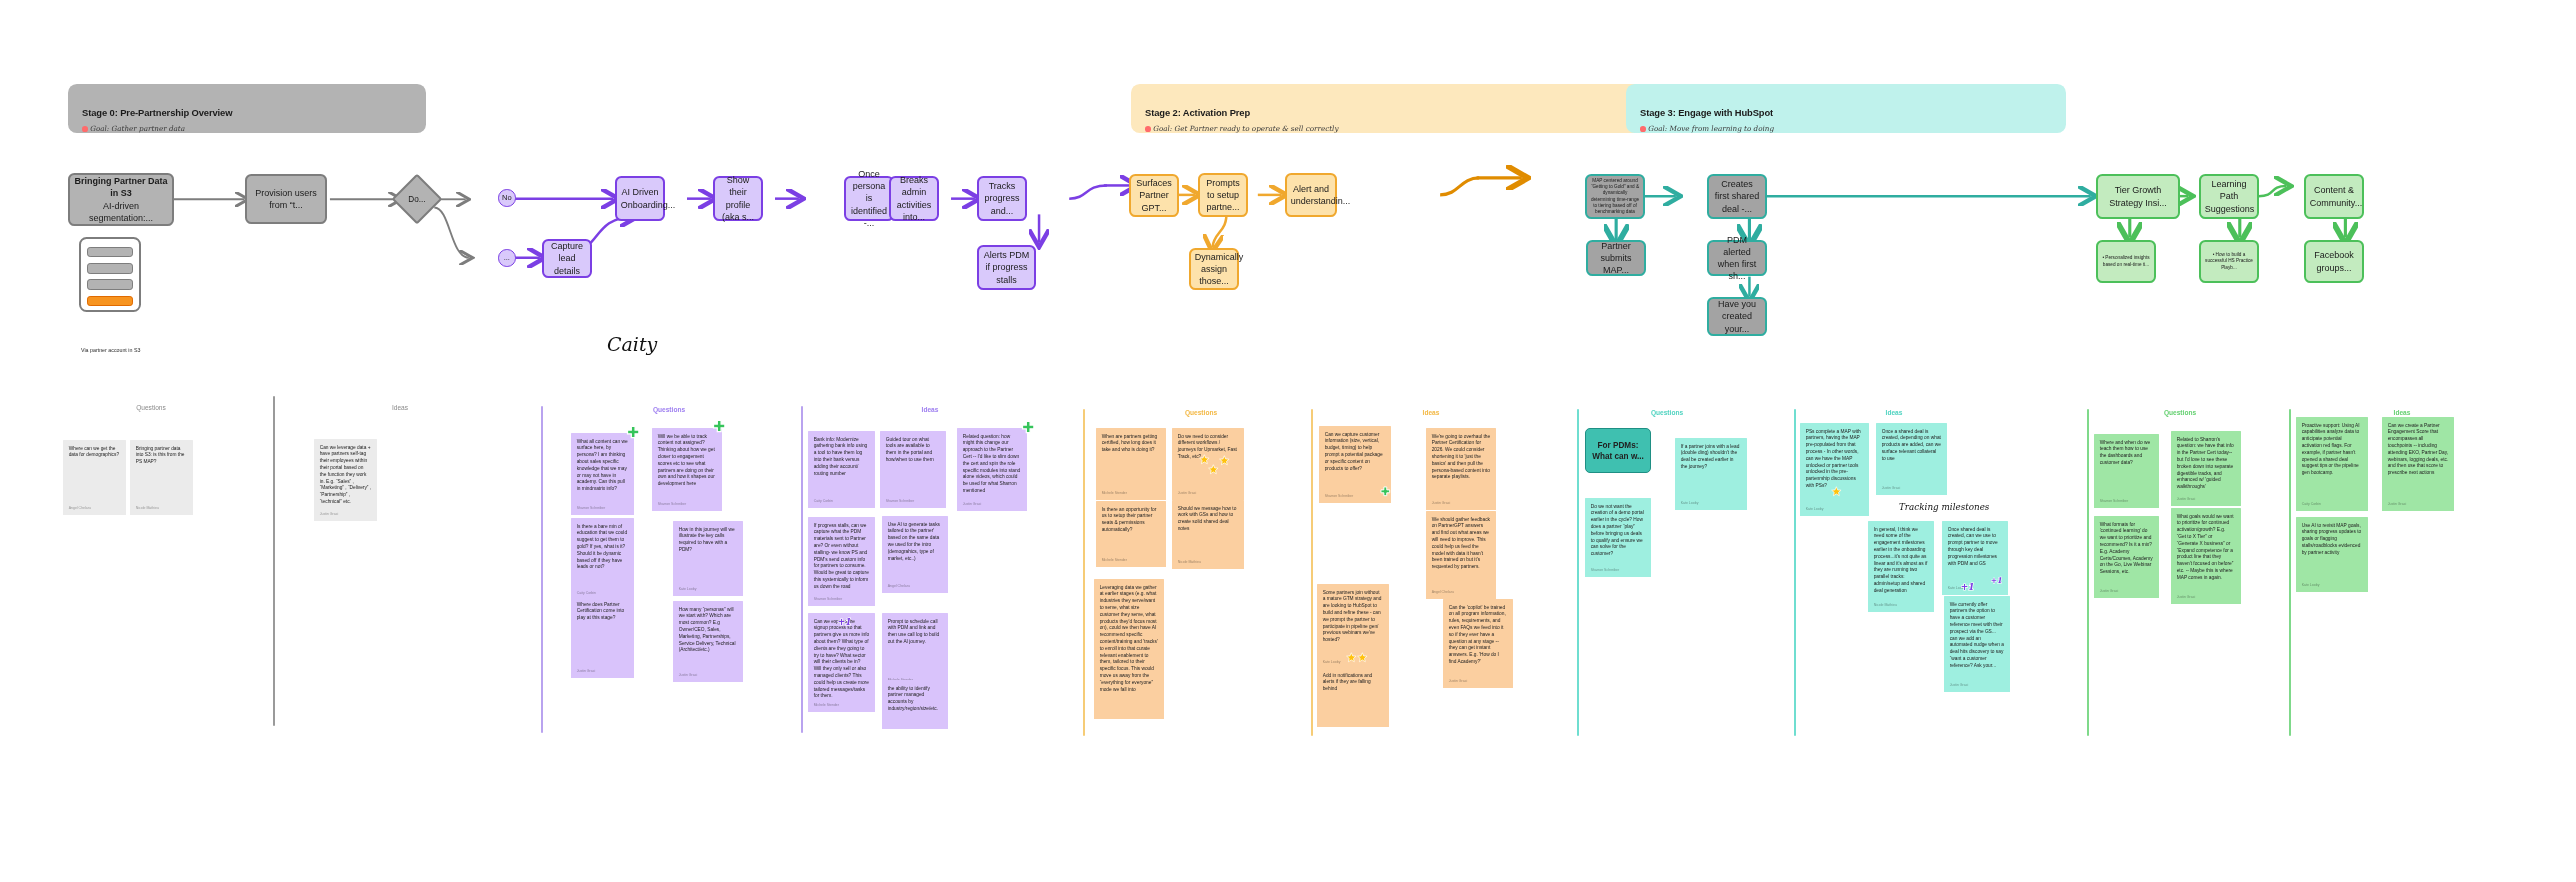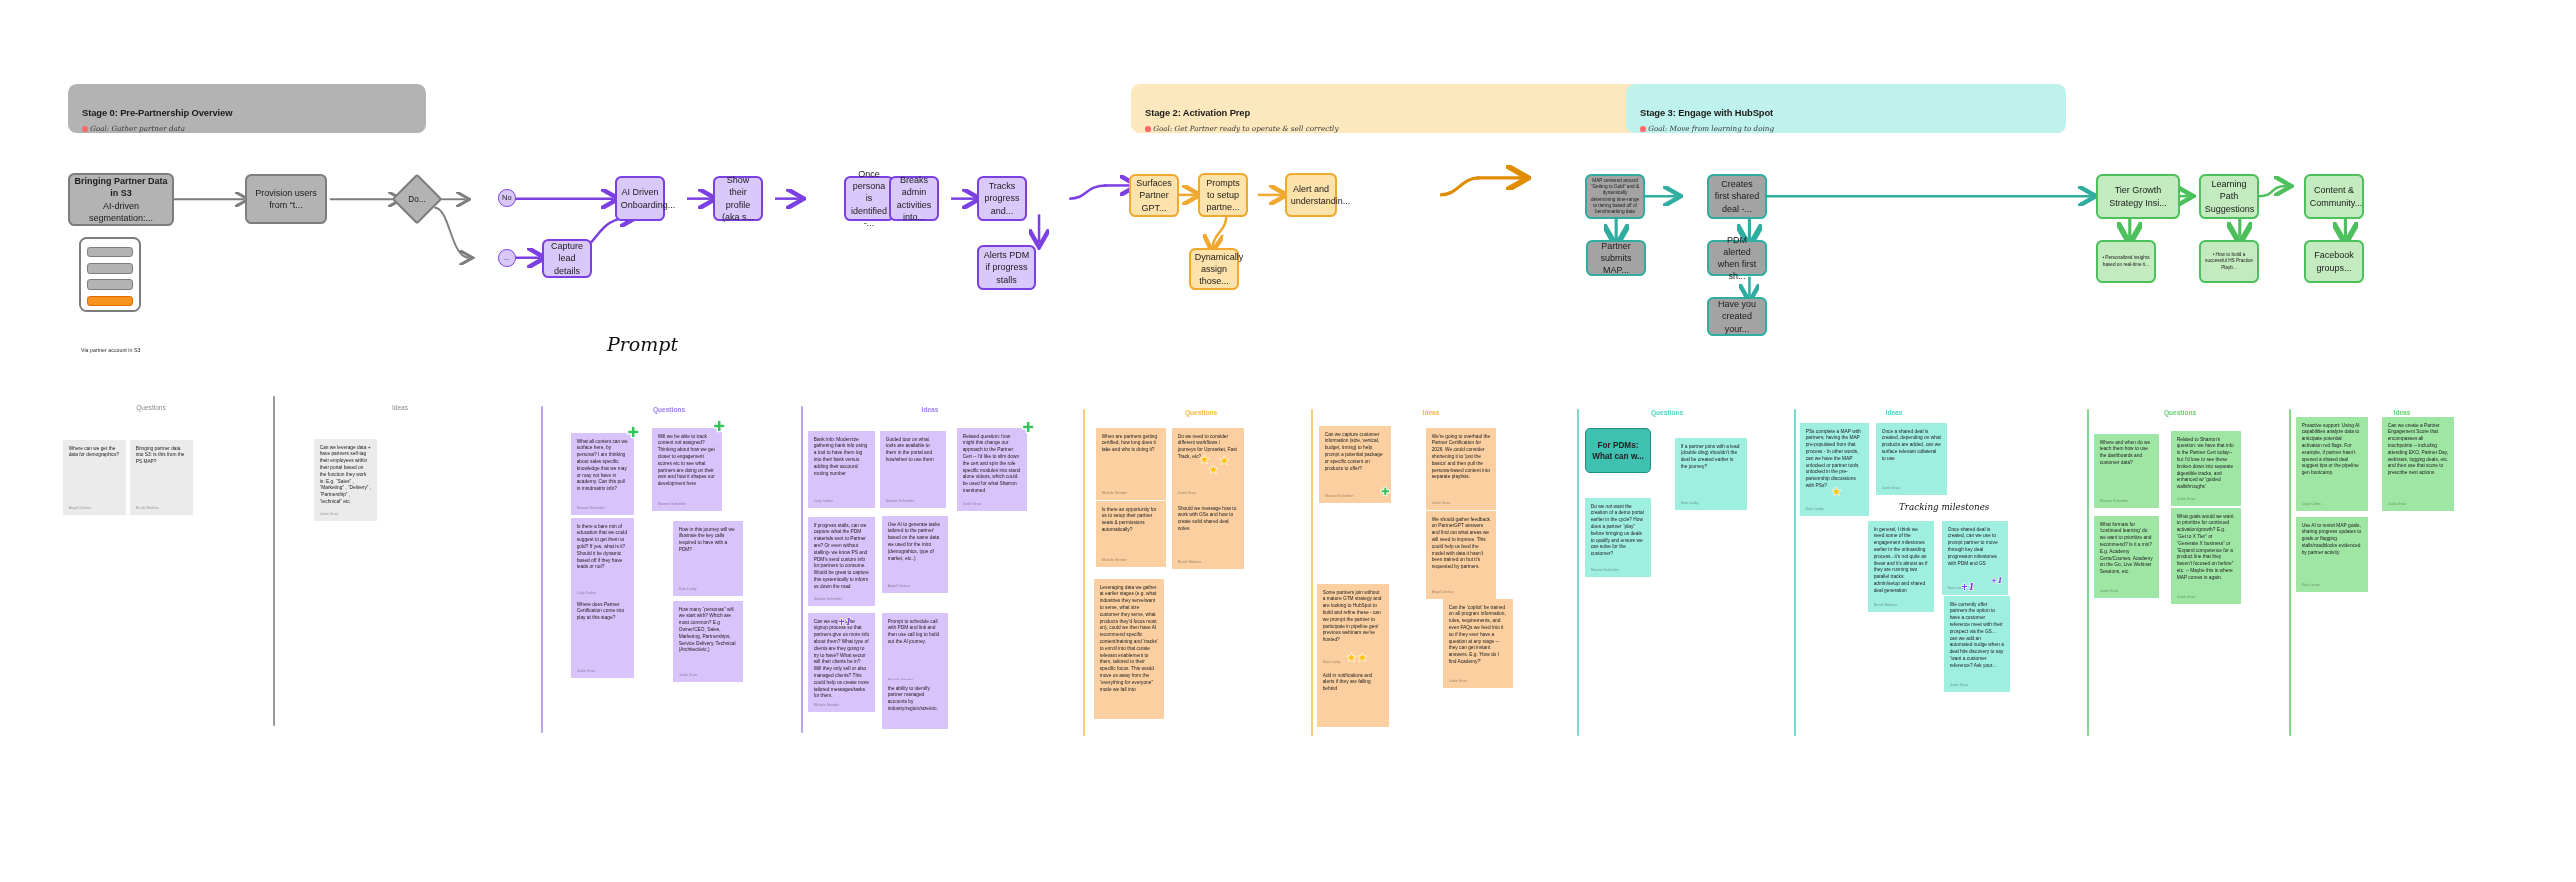--- a/index.html
+++ b/index.html
@@ -295,21 +295,21 @@
   <div class="node green small-body" style="left:2199px; top:240px; width:60px; height:43px;">
     <div class="nd-in">•  How to build a successful HS Practice Playb...</div>
   </div>
   <div class="node green" style="left:2304px; top:174px; width:60px; height:45px;">
     <div class="nd-in">Content &amp; Community...</div>
   </div>
   <div class="node green" style="left:2304px; top:240px; width:60px; height:43px;">
     <div class="nd-in">Facebook groups...</div>
   </div>
 
-  <div class="hand" style="left:607px; top:333px; font-size:19px;">Prompt</div>
+  <div class="hand" style="left:607px; top:333px; font-size:19px;">Caity</div>
   <div class="hand" style="left:1899px; top:502px; font-size:8.8px;">Tracking milestones</div>
 
   <div class="col-divider" style="left:273px; top:396px; height:330px; background:#9a9a9a;"></div>
   <div class="col-divider" style="left:541px; top:406px; height:327px; background:#b9a3ef;"></div>
   <div class="col-divider" style="left:801px; top:406px; height:327px; background:#b9a3ef;"></div>
   <div class="col-divider" style="left:1083px; top:409px; height:327px; background:#f6cc77;"></div>
   <div class="col-divider" style="left:1311px; top:409px; height:327px; background:#f6cc77;"></div>
   <div class="col-divider" style="left:1577px; top:409px; height:327px; background:#6fded0;"></div>
   <div class="col-divider" style="left:1794px; top:409px; height:327px; background:#6fded0;"></div>
   <div class="col-divider" style="left:2087px; top:409px; height:327px; background:#7fd98a;"></div>

